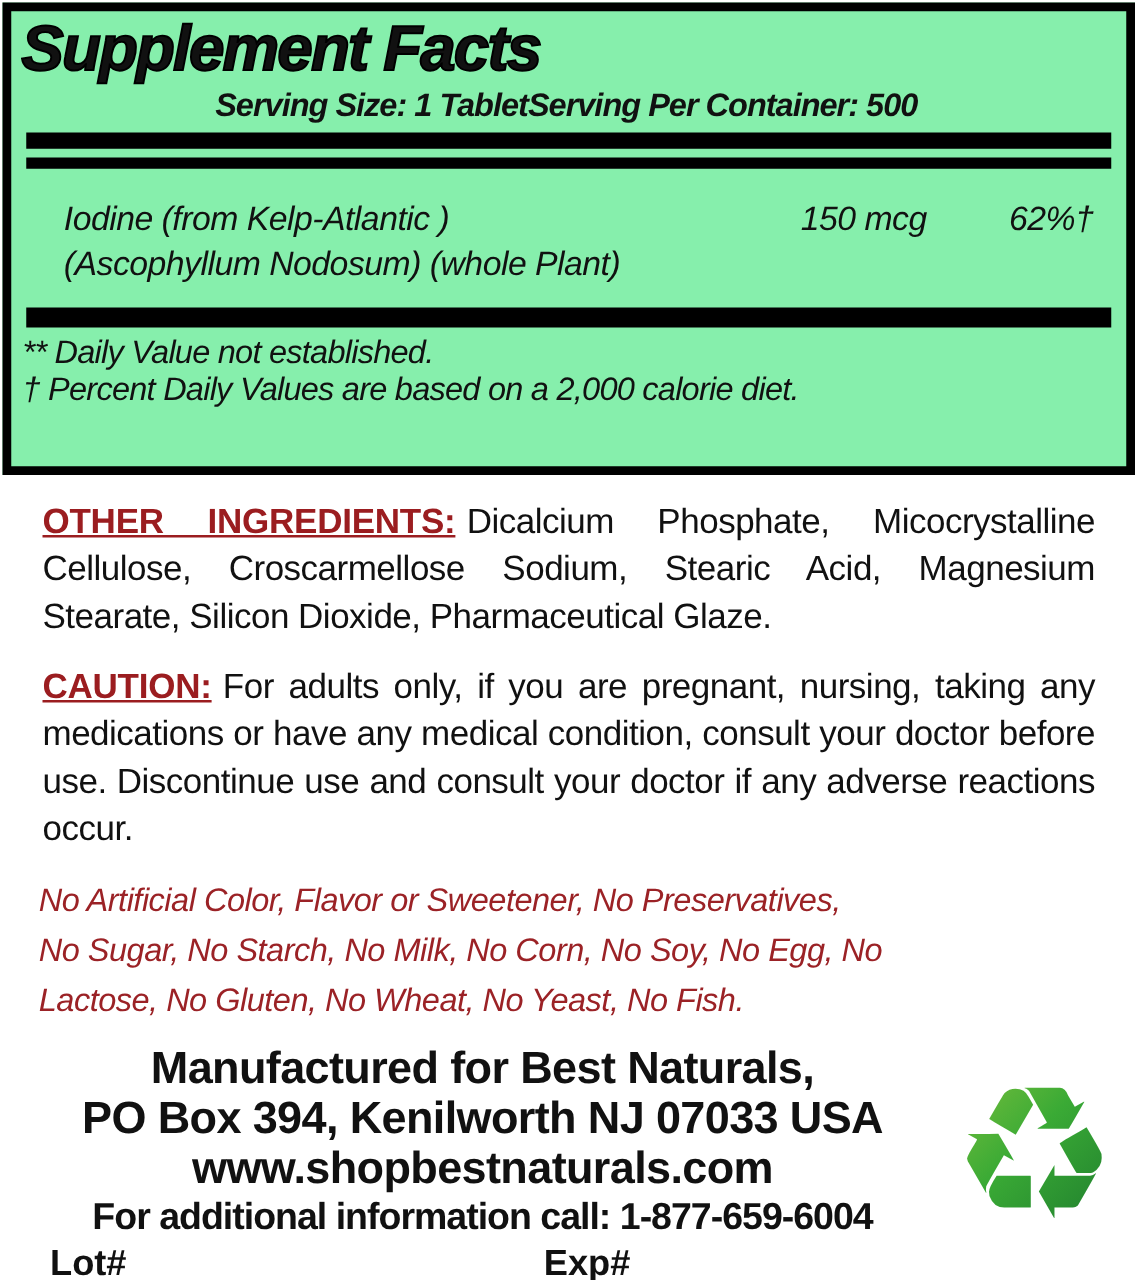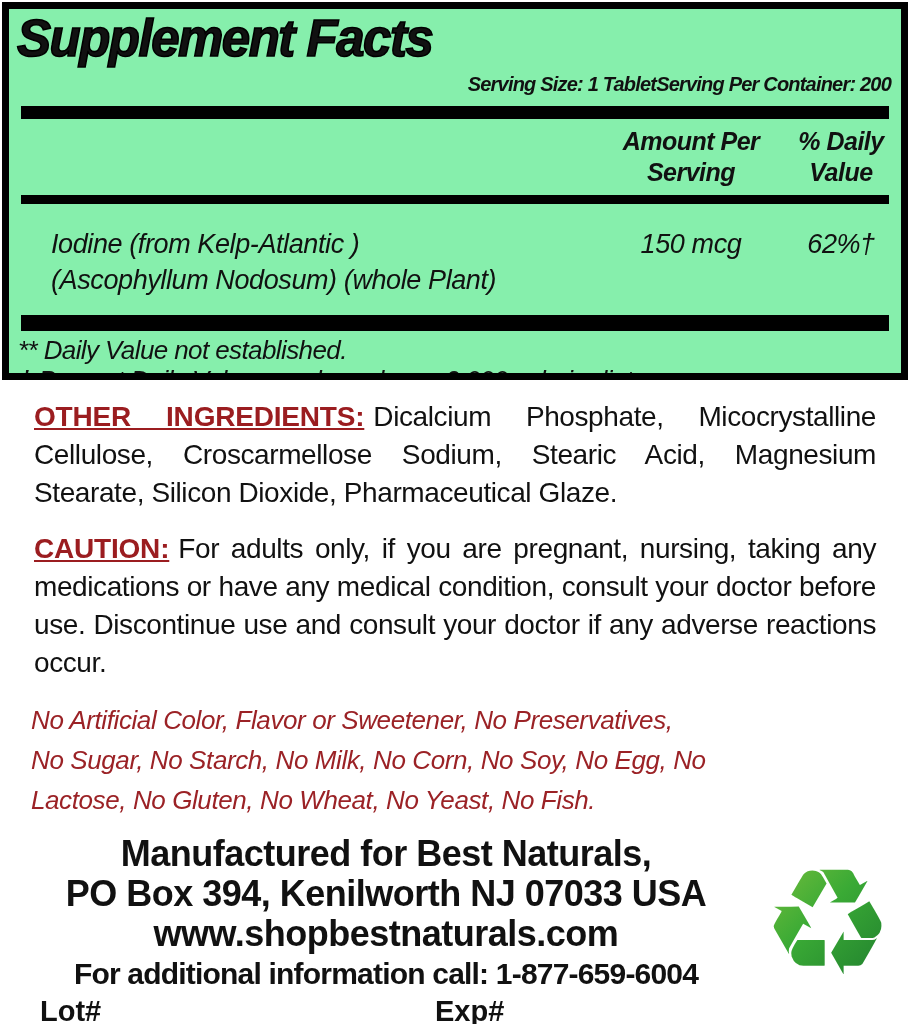--- a/index.html
+++ b/index.html
@@ -24,23 +24,23 @@
   .panel-title {
     margin: 2px 0 0 8px;
     font-size: 51px;
     line-height: 55px;
     font-weight: 900;
     letter-spacing: -1.5px;
     -webkit-text-stroke: 1.6px #000;
   }
   .serving-row {
     display: flex;
-    justify-content: flex-end;
+    justify-content: center;
     margin: 3px 10px 7px 6px;
-    font-size: 20px;
+    font-size: 26px;
     font-weight: 700;
     letter-spacing: -0.8px;
     line-height: 30px;
   }
   .bar {
     background: #000;
     margin: 0 12px;
   }
   .bar-thick  { height: 13px; }
   .bar-mid    { height: 9px;  margin-top: 7px; }
@@ -159,35 +159,25 @@
 </head>
 <body>
 
 <div class="page">
 
   <section class="facts-box">
     <h1 class="panel-title">Supplement Facts</h1>
 
     <div class="serving-row">
       <span>Serving Size: 1 Tablet</span>
-      <span>Serving Per Container: 200</span>
+      <span>Serving Per Container: 500</span>
     </div>
 
     <div class="bar bar-thick"></div>
 
-    <div class="head-row">
-      <div class="col-amount">
-        <div>Amount Per</div>
-        <div>Serving</div>
-      </div>
-      <div class="col-dv">
-        <div>% Daily</div>
-        <div>Value</div>
-      </div>
-    </div>
 
     <div class="bar bar-mid"></div>
 
     <div class="nutrient-row">
       <div class="n-name">
         <div>Iodine (from Kelp-Atlantic )</div>
         <div>(Ascophyllum Nodosum) (whole Plant)</div>
       </div>
       <div class="n-amt">150 mcg</div>
       <div class="n-dv">62%†</div>

